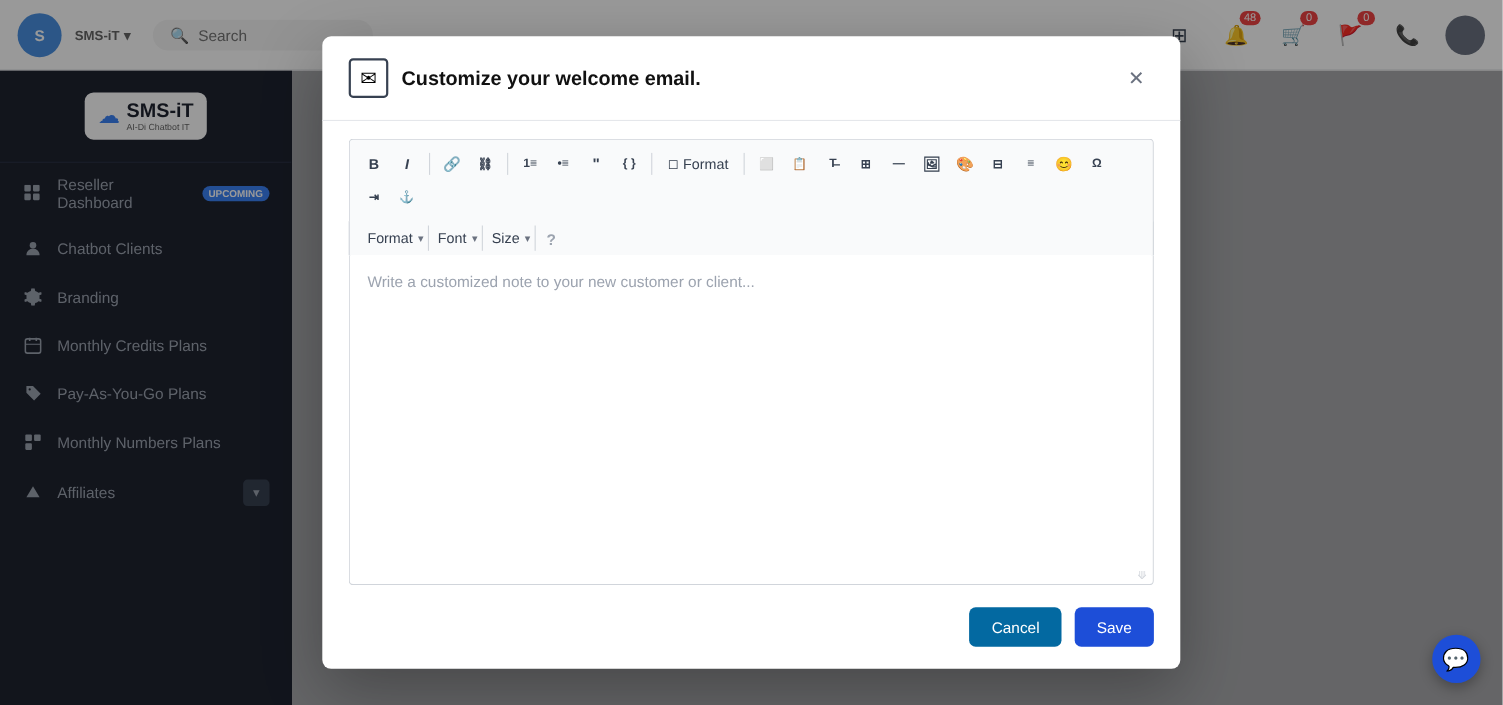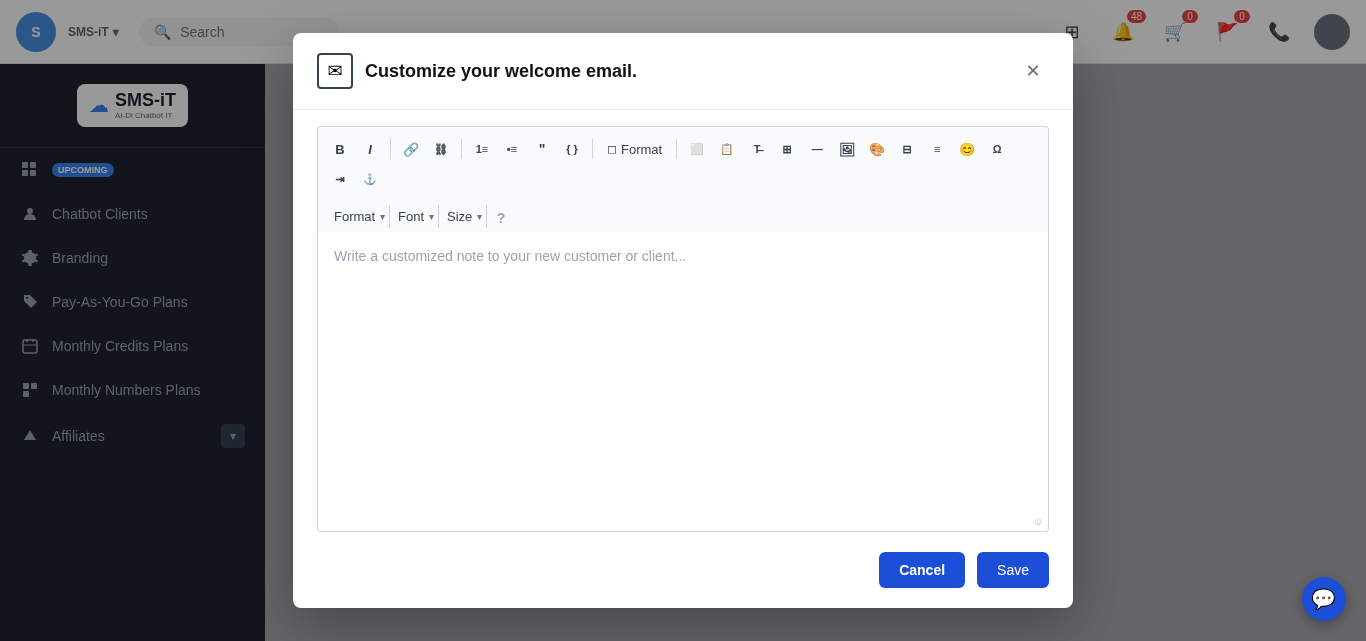--- a/index.html
+++ b/index.html
@@ -153,22 +153,22 @@
       width: 12px; height: 12px; cursor: se-resize; color: #d1d5db;
       font-size: 10px;
     }
 
     
     .modal-footer {
       display: flex; align-items: center; justify-content: flex-end;
       padding: 20px 24px; gap: 12px;
     }
     .btn-cancel {
-      padding: 10px 20px; border-radius: 6px; font-size: 14px; font-weight: 700;
-      border: none; cursor: pointer; background: #1d4ed8; color: white;
+      padding: 10px 20px; border-radius: 6px; font-size: 14px; font-weight: 400;
+      border: none; cursor: pointer; background: #0369a1; color: white;
     }
     .btn-save {
       padding: 10px 20px; border-radius: 6px; font-size: 14px; font-weight: 500;
       border: none; cursor: pointer; background: #1d4ed8; color: white;
     }
 
     
     .chat-widget {
       position: fixed; bottom: 20px; right: 20px; z-index: 200;
       width: 44px; height: 44px; background: #1d4ed8; border-radius: 50%;
@@ -227,61 +227,62 @@
 
   <div class="sidebar-item">
     <div class="sidebar-item-icon">
       <svg width="16" height="16" viewBox="0 0 16 16" fill="currentColor">
         <rect x="0" y="0" width="6" height="6" rx="1"></rect>
           <rect x="8" y="0" width="6" height="6" rx="1"></rect>
         <rect x="0" y="8" width="6" height="6" rx="1"></rect>
           <rect x="8" y="8" width="6" height="6" rx="1"></rect>
       </svg>
     </div>
+    <span class="sidebar-item-label">Reseller Dashboard</span>
     <span class="sidebar-badge-upcoming">UPCOMING</span>
   </div>
 
   <div class="sidebar-item">
     <div class="sidebar-item-icon">
       <svg width="16" height="16" viewBox="0 0 16 16" fill="currentColor">
         <circle cx="8" cy="5" r="3"></circle>
           <path d="M2 14c0-3.3 2.7-6 6-6s6 2.7 6 6H2z"></path>
       </svg>
     </div>
     <span class="sidebar-item-label">Chatbot Clients</span>
   </div>
 
   <div class="sidebar-item">
     <div class="sidebar-item-icon">
       <svg width="16" height="16" viewBox="0 0 16 16" fill="currentColor">
         <path d="M8 5a3 3 0 100 6A3 3 0 008 5zM6.5 0L6 2.5A5.5 5.5 0 003 4.2L.5 3.5 0 5.5l2.3 1.2A5.5 5.5 0 002 8a5.5 5.5 0 00.3 1.3L0 10.5l.5 2 2.5-.7A5.5 5.5 0 006 13.5L6.5 16h3l.5-2.5A5.5 5.5 0 0013 11.8l2.5.7.5-2-2.3-1.2A5.5 5.5 0 0014 8a5.5 5.5 0 00-.3-1.3L16 5.5l-.5-2-2.5.7A5.5 5.5 0 0010 2.5L9.5 0h-3z"></path>
       </svg>
     </div>
     <span class="sidebar-item-label">Branding</span>
-  </div>
-
-  <div class="sidebar-item">
-    <div class="sidebar-item-icon">
-      <svg width="16" height="16" viewBox="0 0 16 16" fill="currentColor">
-        <path d="M2 1h6l7 7-6 6-7-7V1zm3 2a1 1 0 100 2 1 1 0 000-2z"></path>
-      </svg>
-    </div>
-    <span class="sidebar-item-label">Pay-As-You-Go Plans</span>
   </div>
 
   <div class="sidebar-item">
     <div class="sidebar-item-icon">
       <svg width="16" height="16" viewBox="0 0 16 16" fill="currentColor">
         <rect x="1" y="2" width="14" height="13" rx="2" fill="none" stroke="currentColor" stroke-width="1.5"></rect>
         <line x1="5" y1="1" x2="5" y2="4" stroke="currentColor" stroke-width="1.5"></line>
         <line x1="11" y1="1" x2="11" y2="4" stroke="currentColor" stroke-width="1.5"></line>
         <line x1="1" y1="7" x2="15" y2="7" stroke="currentColor" stroke-width="1"></line>
       </svg>
     </div>
     <span class="sidebar-item-label">Monthly Credits Plans</span>
+  </div>
+
+  <div class="sidebar-item">
+    <div class="sidebar-item-icon">
+      <svg width="16" height="16" viewBox="0 0 16 16" fill="currentColor">
+        <path d="M2 1h6l7 7-6 6-7-7V1zm3 2a1 1 0 100 2 1 1 0 000-2z"></path>
+      </svg>
+    </div>
+    <span class="sidebar-item-label">Pay-As-You-Go Plans</span>
   </div>
 
   <div class="sidebar-item">
     <div class="sidebar-item-icon">
       <svg width="16" height="16" viewBox="0 0 16 16" fill="currentColor">
         <rect x="1" y="1" width="6" height="6" rx="1"></rect>
           <rect x="9" y="1" width="6" height="6" rx="1"></rect>
         <rect x="1" y="9" width="6" height="6" rx="1"></rect>
       </svg>
     </div>

